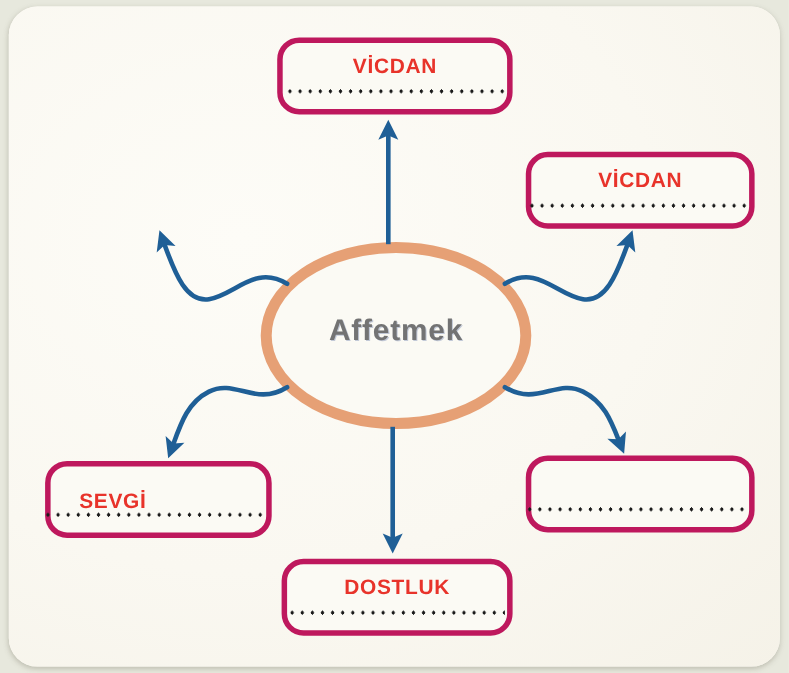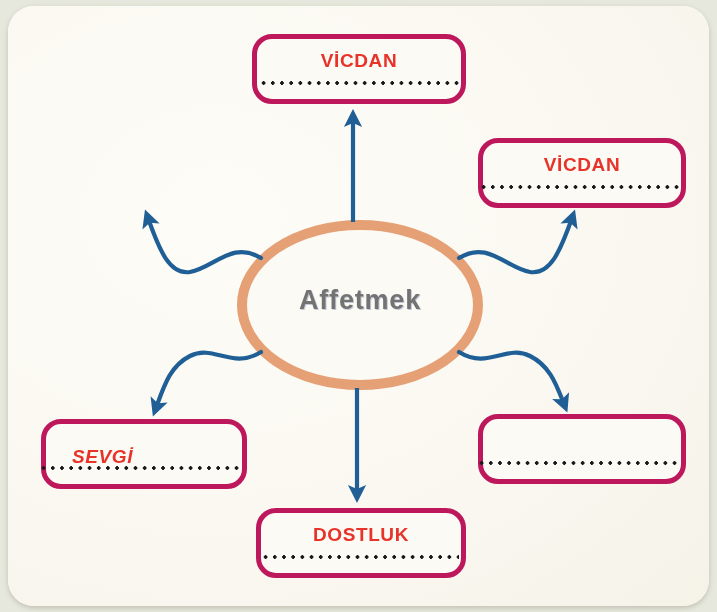--- a/index.html
+++ b/index.html
@@ -91,21 +91,21 @@
   #box-vicdan  .term-label { top: 11px; }
   #box-vicdan  .dotline    { left: 2px; right: 2px; top: 42px; }
 
   #box-merhamet .term-label { top: 11px; }
   #box-merhamet .dotline    { left: -5px; right: 0px; top: 42px; }
 
   #box-hosgoru  .term-label { top: 11px; }
   #box-hosgoru  .dotline    { left: -4px; right: 0px; top: 42px; }
 
   #box-sevgi   .term-label { top: 22px; text-align: left; padding-left: 26px;
-                             box-sizing: border-box; font-style: italic; }
+                             box-sizing: border-box; }
   #box-sevgi   .dotline    { left: -7px; right: 2px; top: 42px; }
 
   #box-empati  .term-label { top: 11px; text-align: left; padding-left: 24px;
                              box-sizing: border-box; }
   #box-empati  .dotline    { left: -6px; right: 0px; top: 42px; }
 
   #box-dostluk .term-label { top: 11px; }
   #box-dostluk .dotline    { left: 0px; right: 2px; top: 42px; }
 
   

